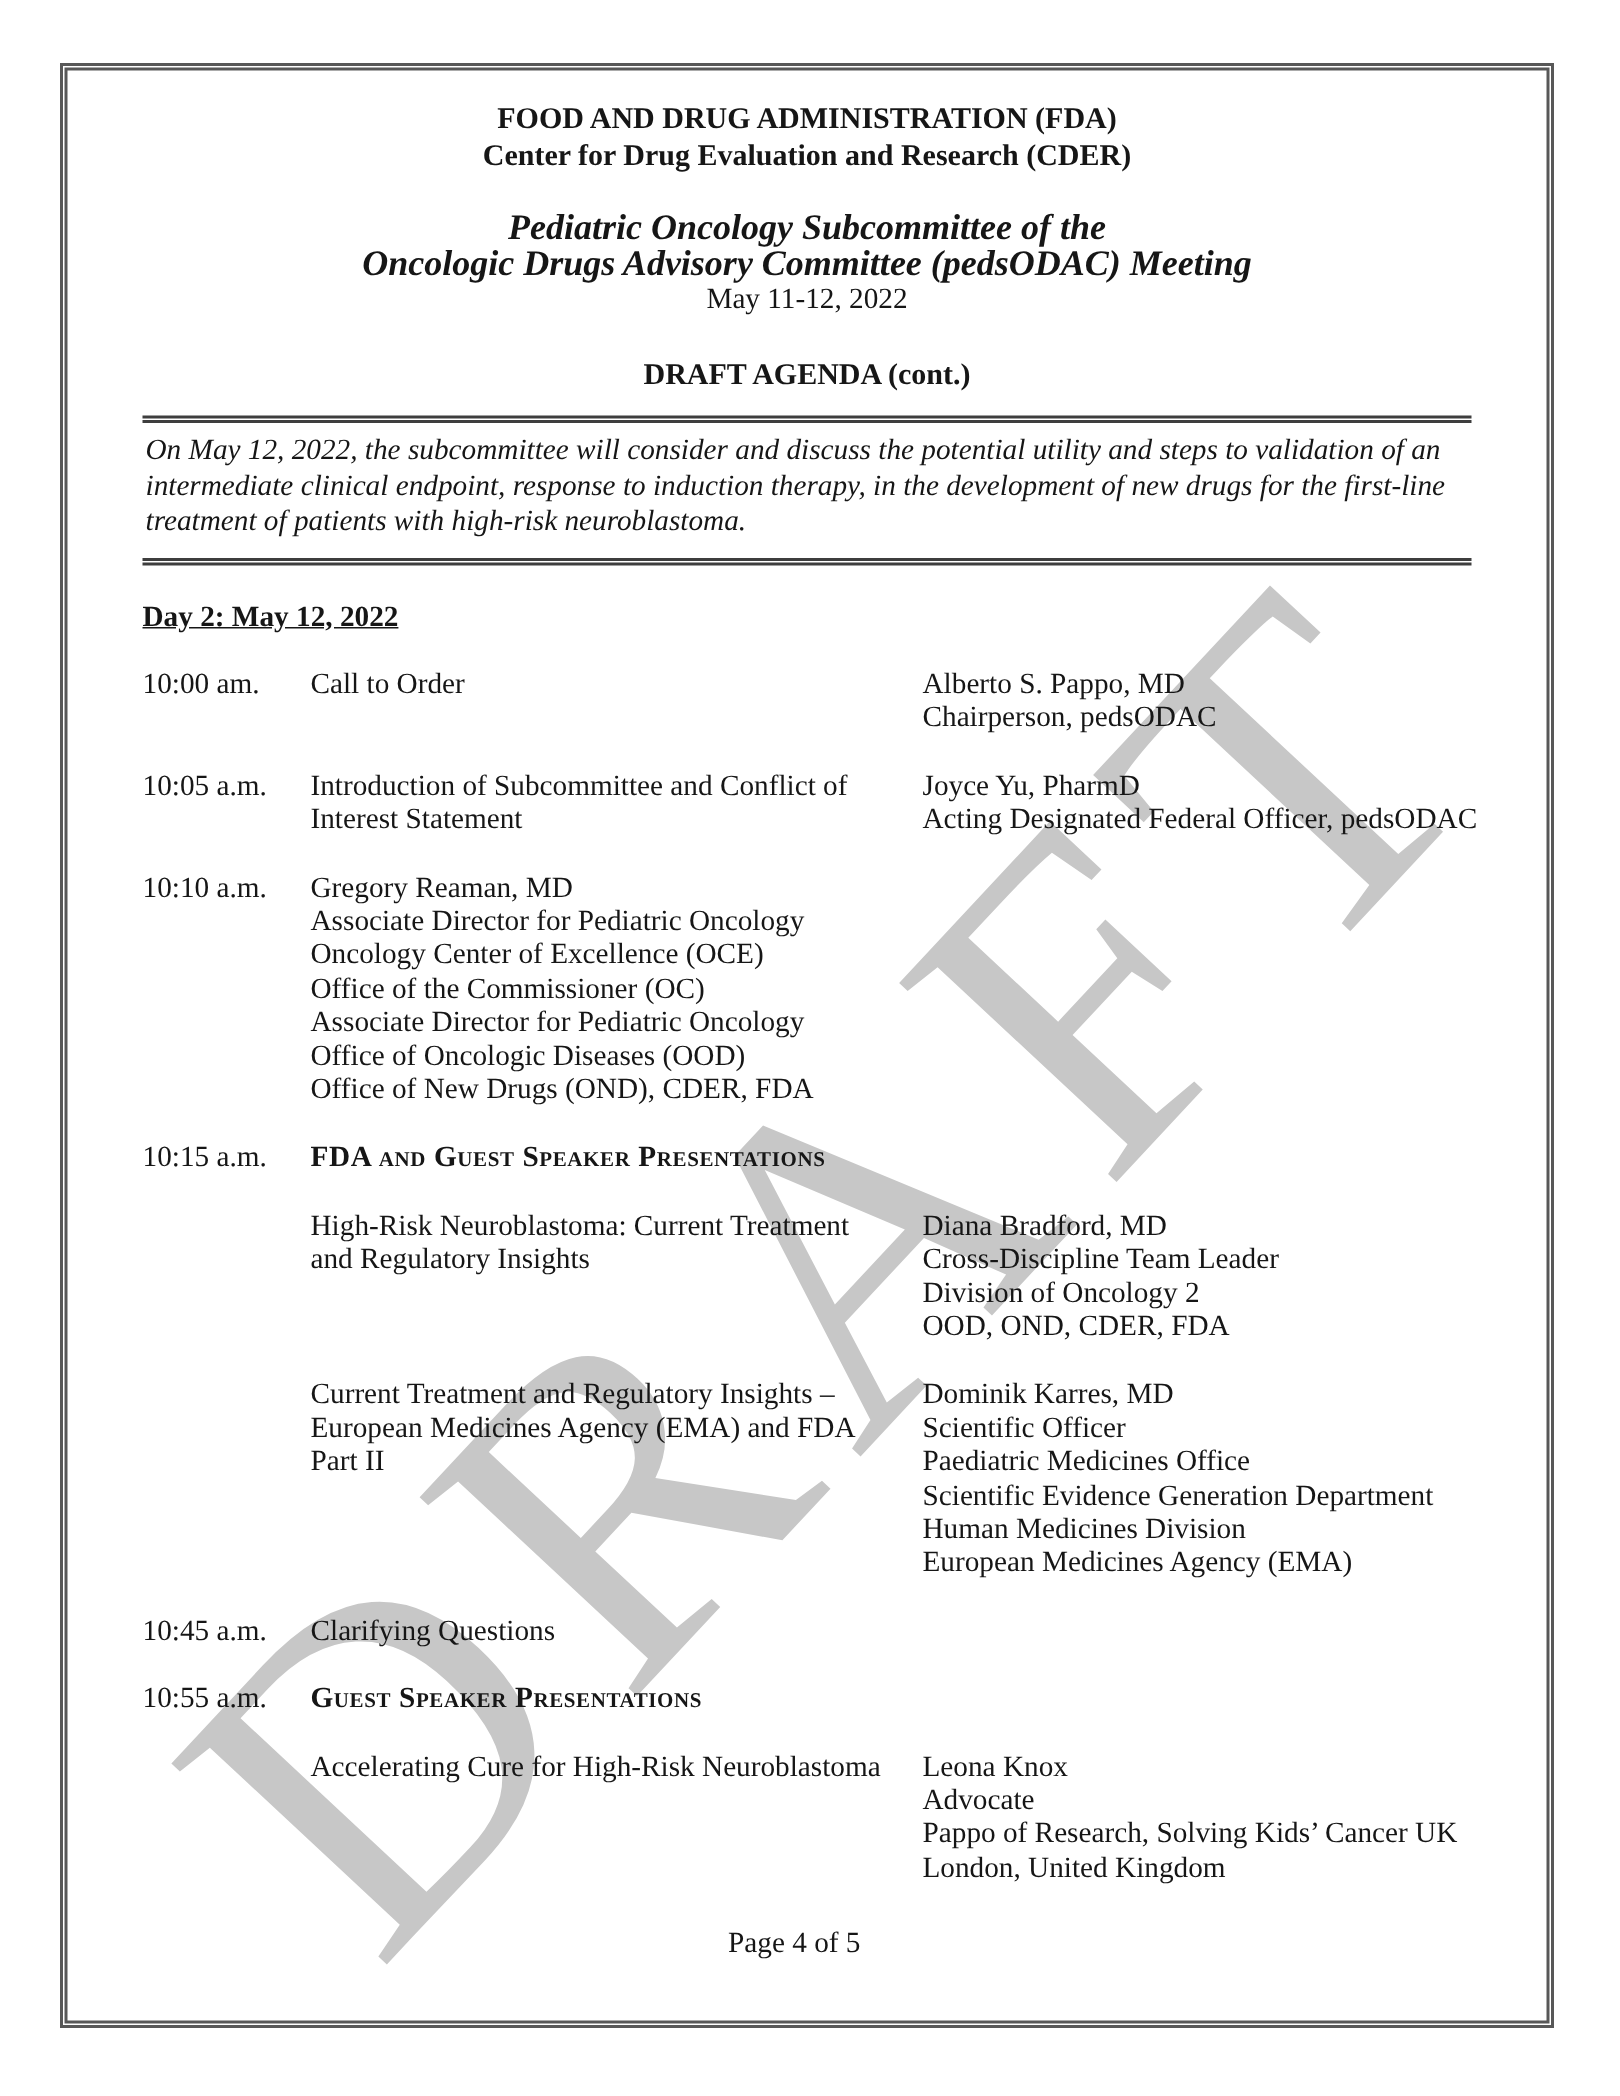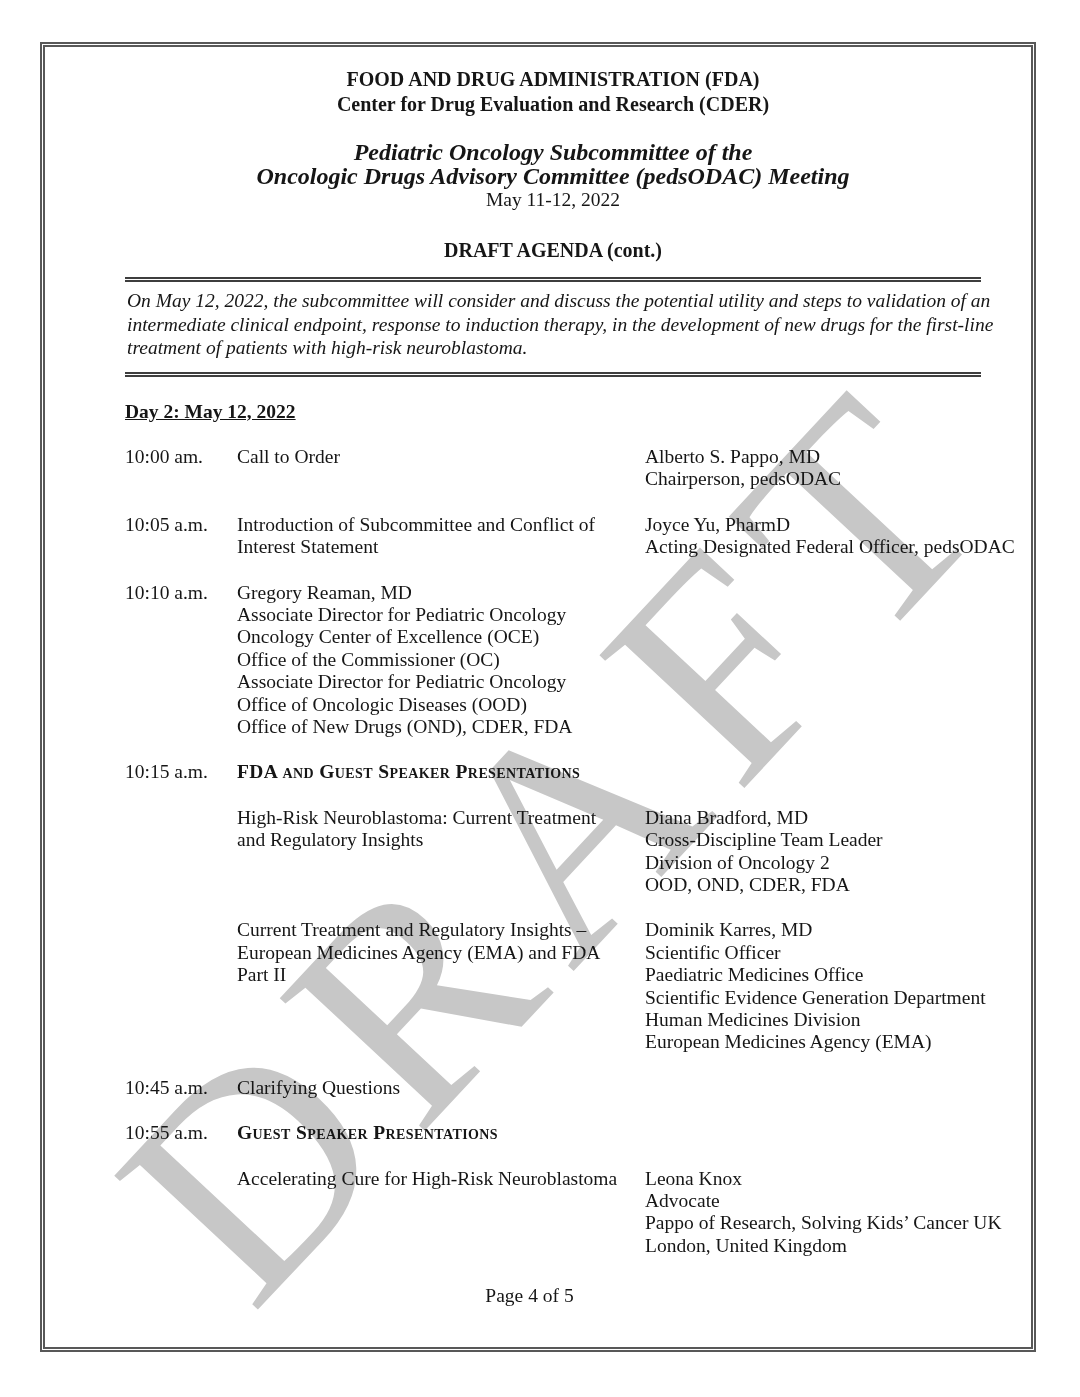--- a/index.html
+++ b/index.html
@@ -36,21 +36,20 @@
     letter-spacing: 26px;
     color: #c7c7c7;
     white-space: nowrap;
     z-index: 0;
     user-select: none;
   }
   .content {
     position: relative;
     z-index: 1;
     padding: 20px 50px 0 50px;
-    margin-left: 30px;
   }
   .hdr { text-align: center; }
   .hdr-org { font-weight: bold; line-height: 25px; font-size: 20px; }
   .hdr-committee { margin-top: 23px; font-weight: bold; font-style: italic; line-height: 24px; font-size: 24px; }
   .hdr-dates { font-weight: normal; font-style: normal; line-height: 24px; font-size: 19.5px; }
   .hdr-agenda-title { margin-top: 26px; font-weight: bold; font-size: 20px; line-height: 25px; }
   .intro-box {
     margin-top: 14px;
     border-top: 5px double #3e3e3e;
     border-bottom: 5px double #3e3e3e;

